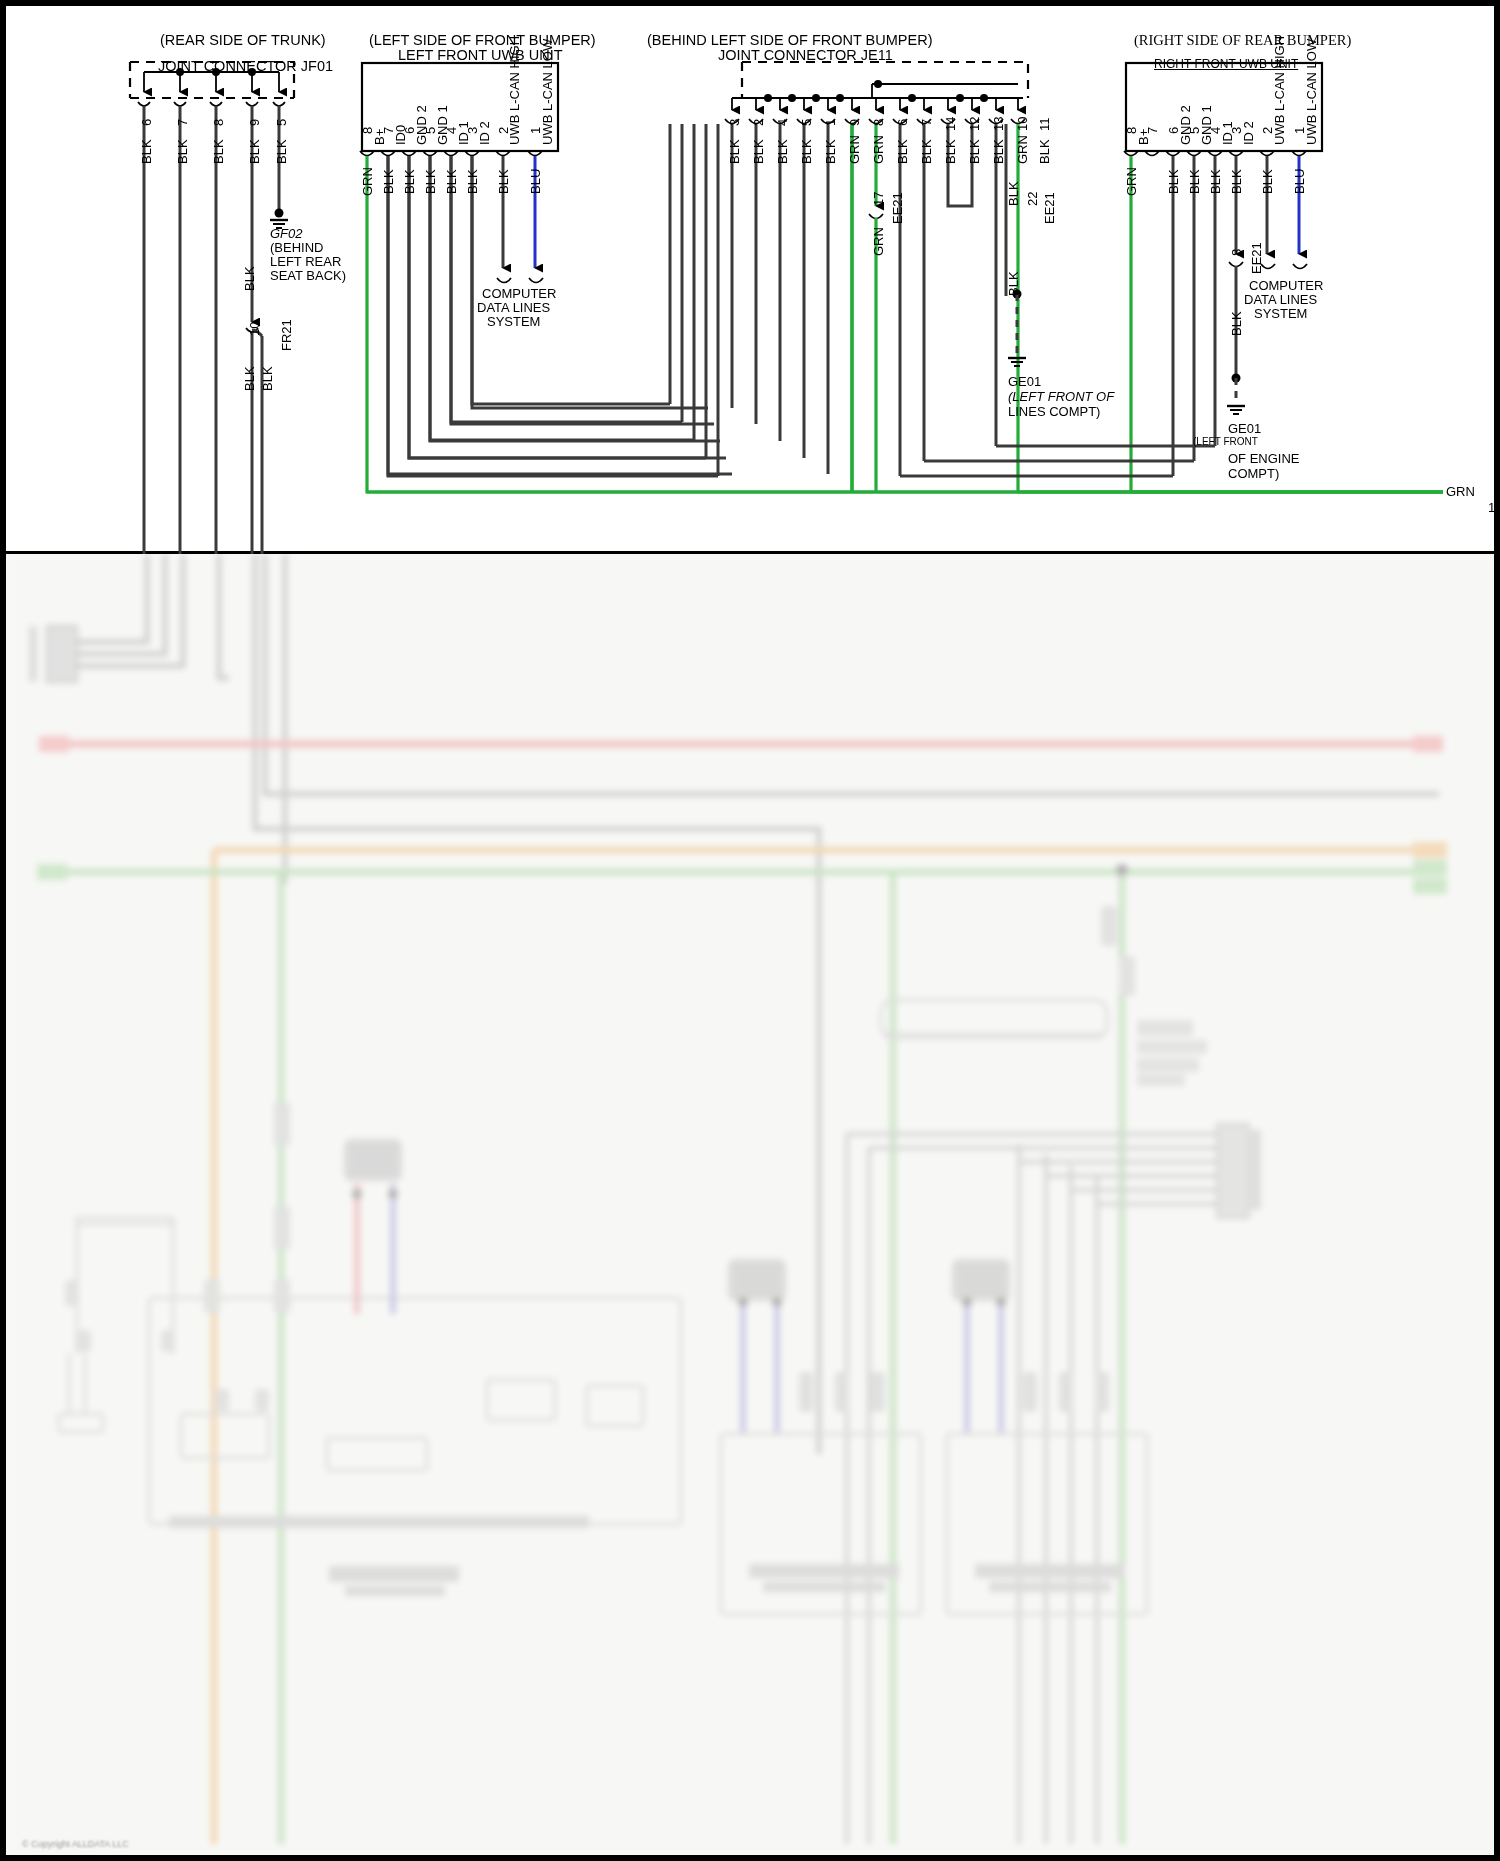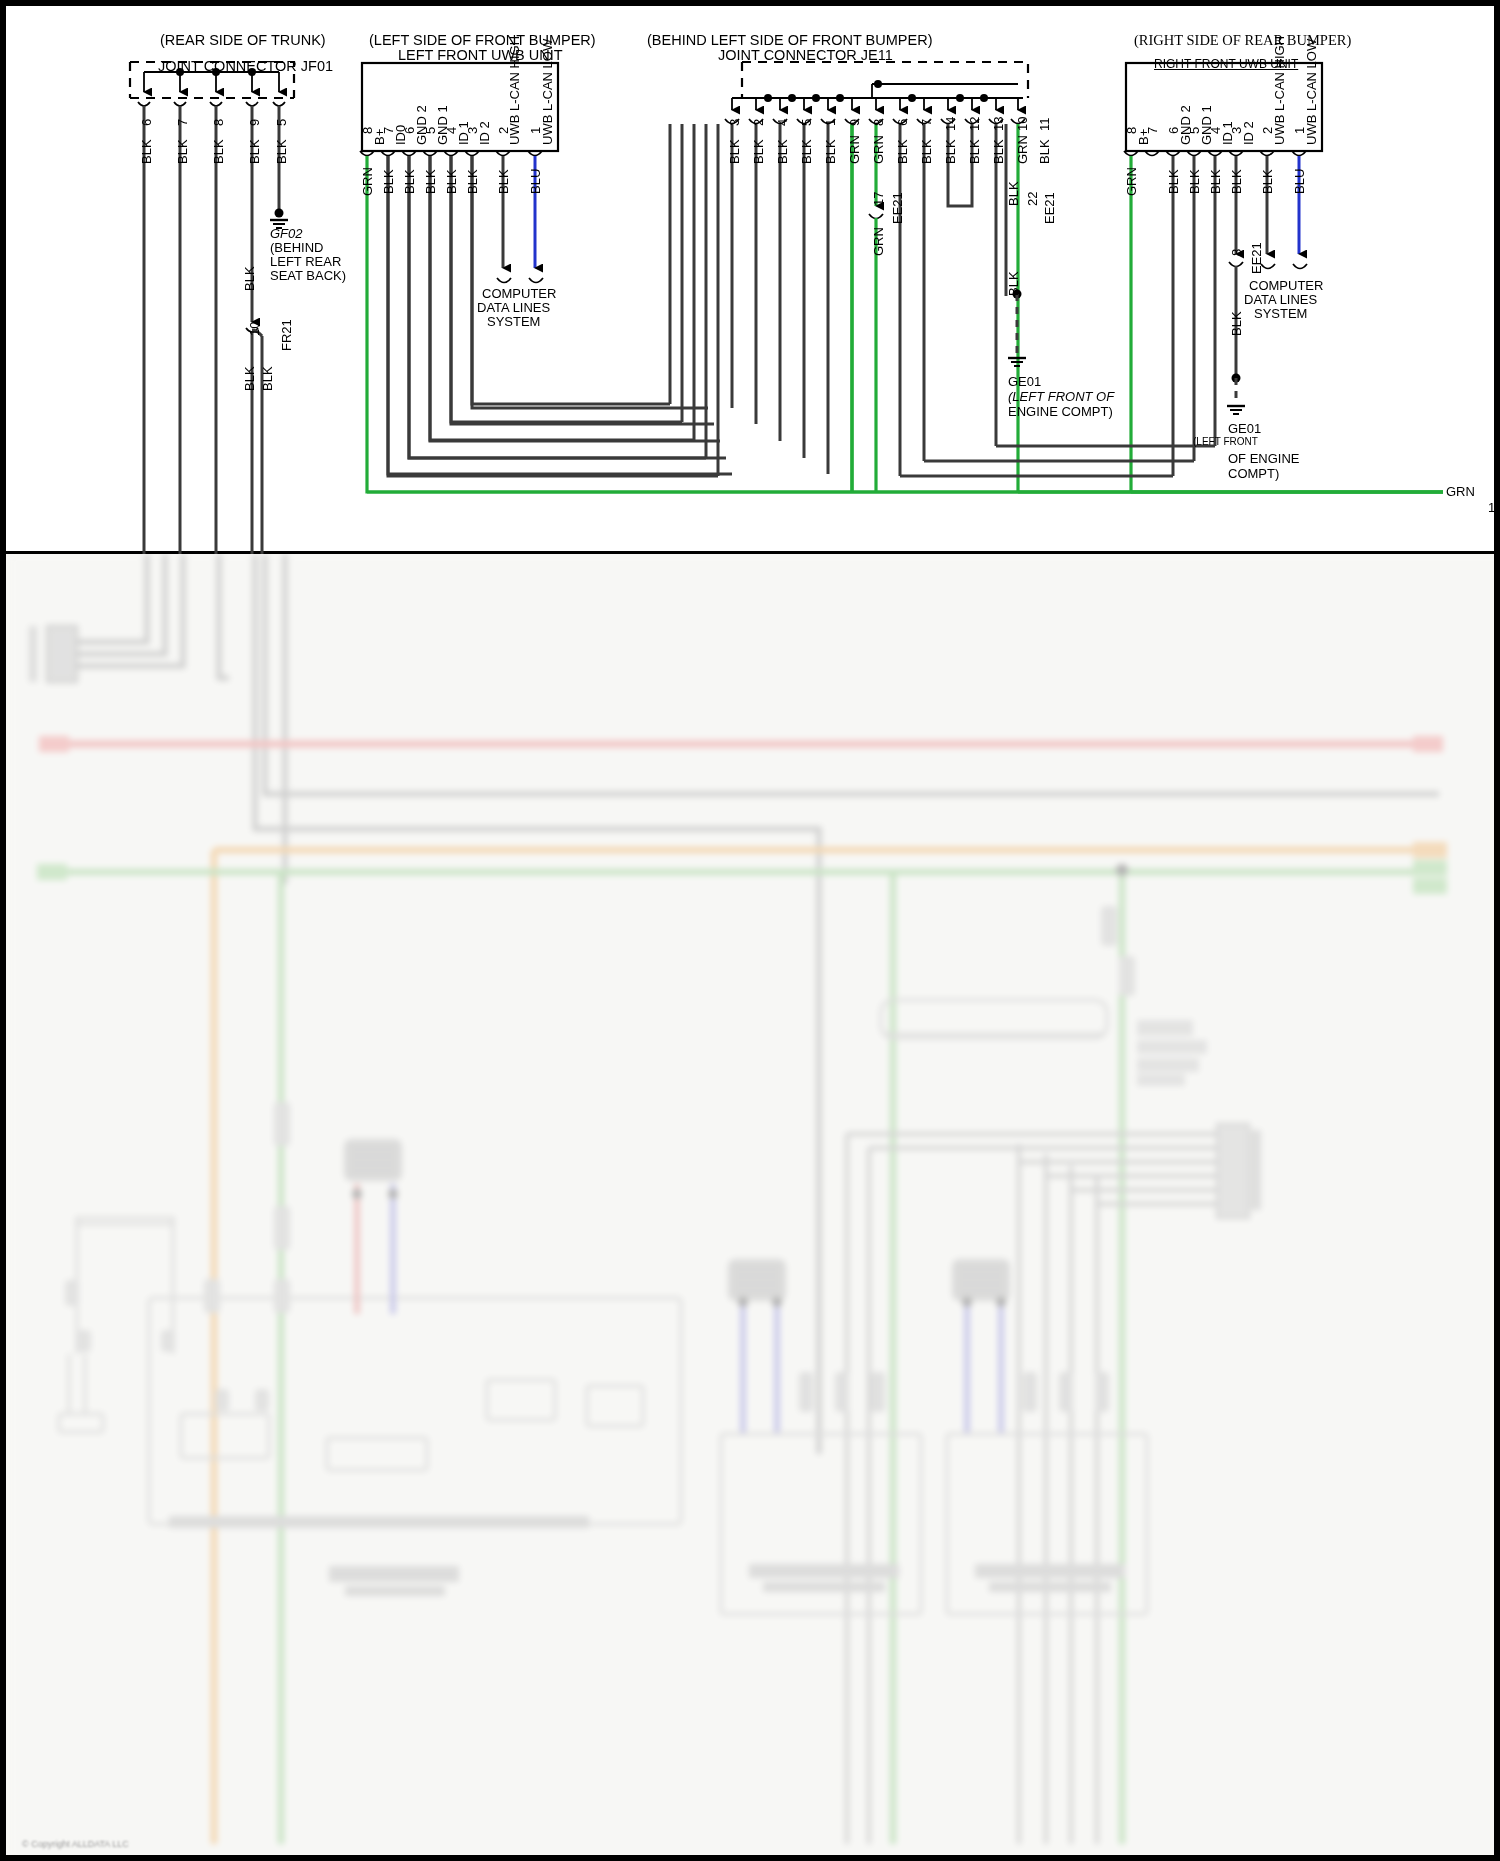--- a/index.html
+++ b/index.html
@@ -338,21 +338,21 @@
     <div class="vtxt" style="left:884px;top:218px;font-size:13px;">EE21</div>
     <div class="vtxt" style="left:865px;top:250px;font-size:13px;">GRN</div>
 
     <div class="vtxt" style="left:1000px;top:200px;font-size:13px;">BLK</div>
     <div class="vtxt" style="left:1019px;top:200px;font-size:13px;">22</div>
     <div class="vtxt" style="left:1036px;top:218px;font-size:13px;">EE21</div>
     <div class="vtxt" style="left:1000px;top:290px;font-size:13px;">BLK</div>
 
     <div class="txt" style="left:1002px;top:368px;font-size:13px;">GE01</div>
     <div class="txt" style="left:1002px;top:383px;font-size:13px;font-style:italic;">(LEFT FRONT OF</div>
-    <div class="txt" style="left:1002px;top:398px;font-size:13px;">ENGINE COMPT)</div>
+    <div class="txt" style="left:1002px;top:398px;font-size:13px;">LINES COMPT)</div>
 
     <div class="txt" style="left:1128px;top:26px;font-size:14.5px;font-family:Liberation Serif, serif;">(RIGHT SIDE OF REAR BUMPER)</div>
     <div class="txt" style="left:1148px;top:51px;font-size:12px;text-decoration:underline;">RIGHT FRONT UWB UNIT</div>
 
     <div class="vtxt" style="left:1130px;top:139px;font-size:13px;">B+</div>
     <div class="vtxt" style="left:1118px;top:128px;font-size:13px;">8</div>
     <div class="vtxt" style="left:1118px;top:190px;font-size:13px;">GRN</div>
 
     <div class="vtxt" style="left:1139px;top:128px;font-size:13px;">7</div>
 

